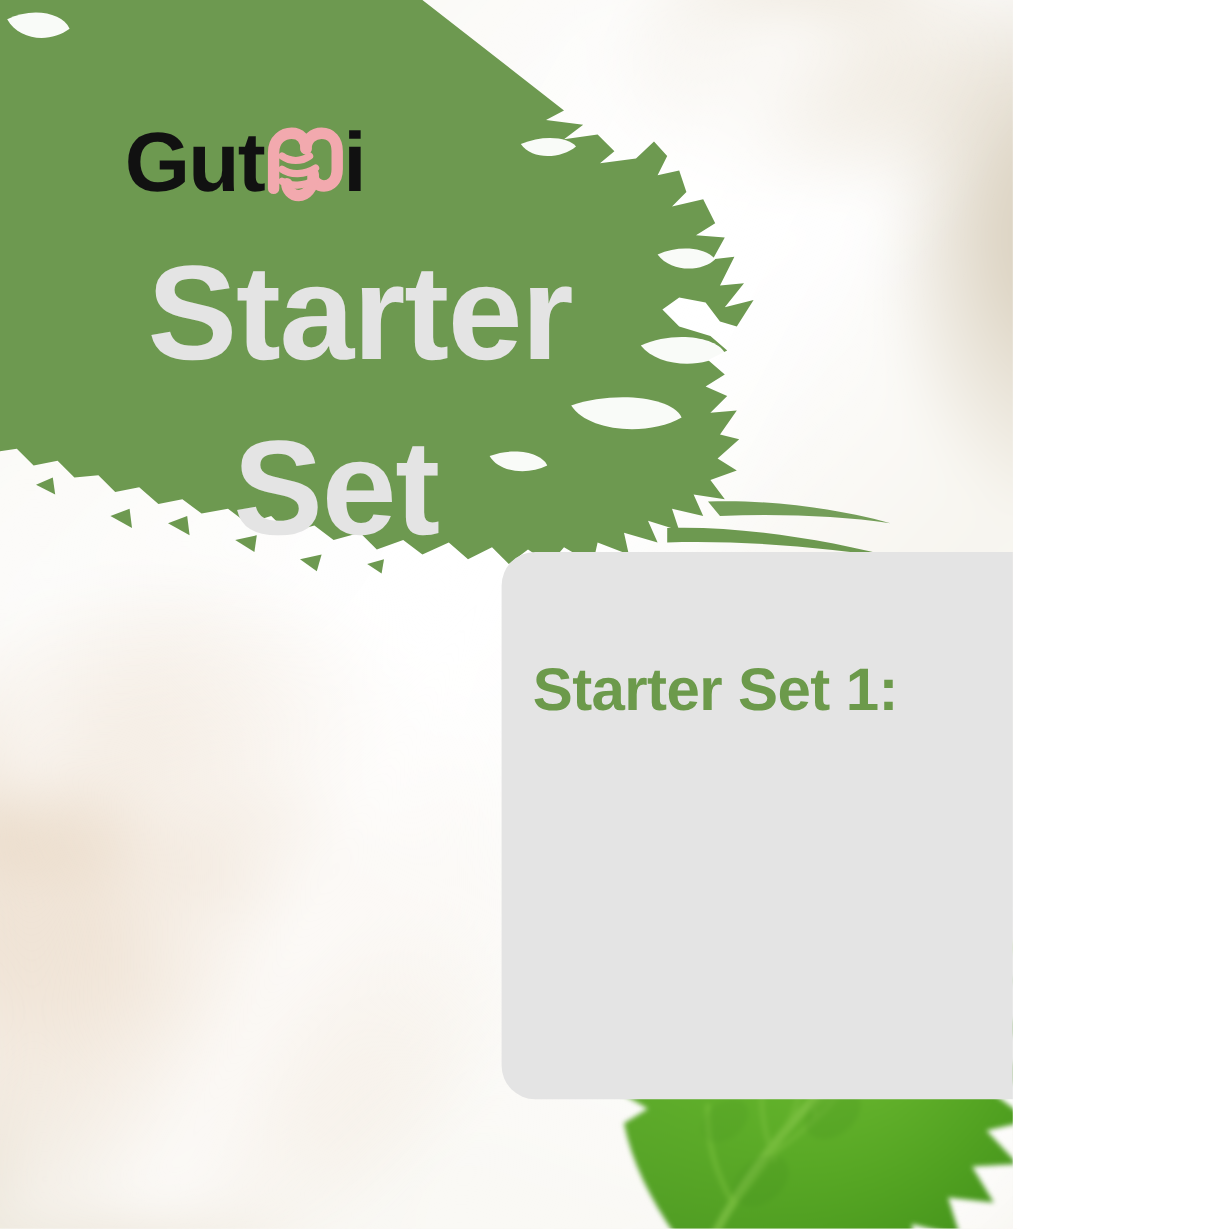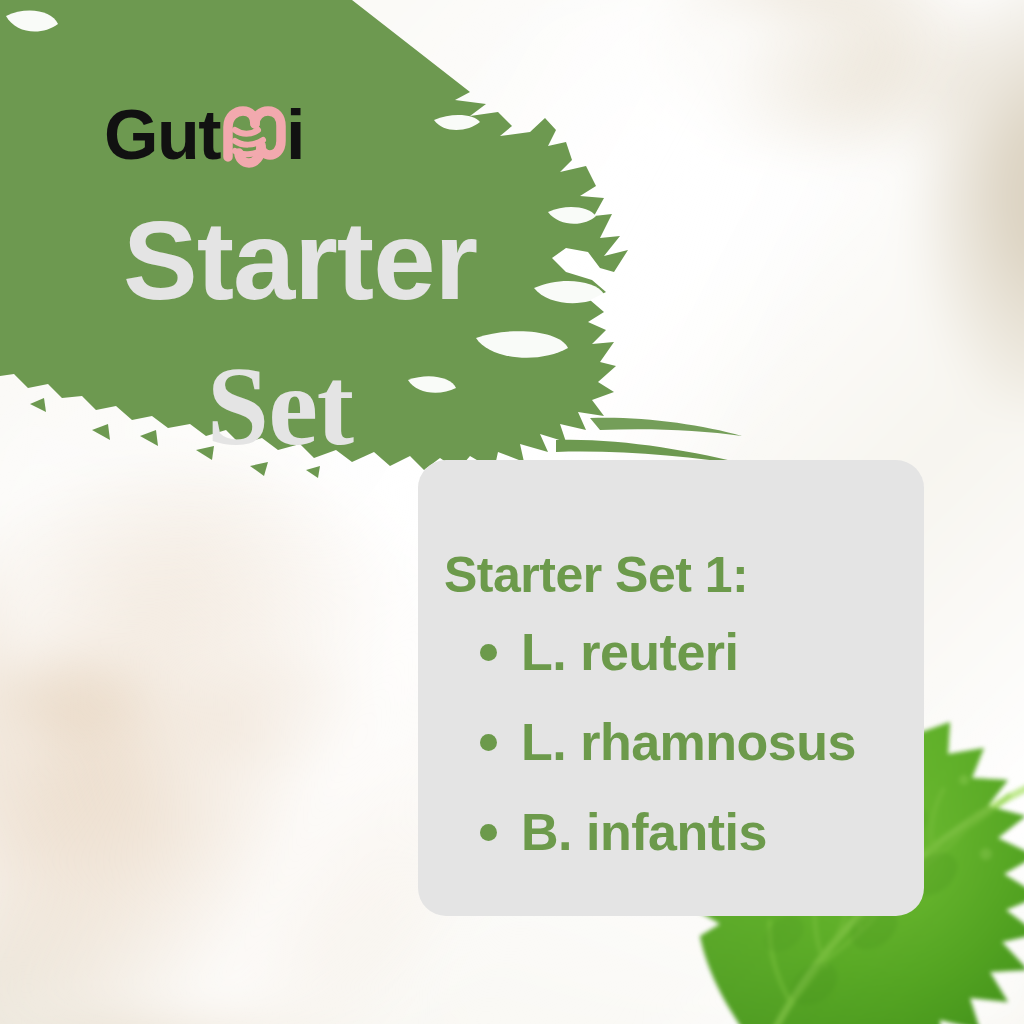--- a/index.html
+++ b/index.html
@@ -4,21 +4,21 @@
 <title>Gutmi Starter Set</title>
 <style>
   * { margin:0; padding:0; box-sizing:border-box; }
   html, body {
     width:1024px; height:1024px;
     overflow:hidden;
     font-family:"Liberation Sans", sans-serif;
   }
   #poster {
     position:relative;
-    width:1024px; height:1024px;
+    width:844px; height:1024px;
     overflow:hidden;
     background:#f6f4ef;
   }
 
   
   .bg-photo {
     position:absolute; inset:-60px;
     background:
       radial-gradient(circle at 22% 72%, rgba(205,165,120,0.55) 0 6%, rgba(205,165,120,0) 26%),
       radial-gradient(ellipse 150px 90px at 30% 68%, rgba(196,156,112,0.50) 0 30%, rgba(196,156,112,0) 72%),
@@ -83,21 +83,21 @@
     left:0; top:188px;
     width:560px;
     text-align:center;
     color:#E4E4E4;
     font-size:112px;
     font-weight:700;
     line-height:1.30;
     letter-spacing:-1px;
   }
   .headline .ln1 { display:block;padding-left:40px; }
-  .headline .ln2 { display:block;font-family:Liberation Serif, serif; }
+  .headline .ln2 { display:block; }
 
   
   .info-card {
     position:absolute;
     left:418px; top:460px;
     width:506px; height:456px;
     background:#E4E4E4;
     border-radius:28px;
   }
   .card-heading {
@@ -275,29 +275,15 @@
     <span class="logo-text logo-i">i</span>
   </div>
 
   <div class="headline">
     <span class="ln1">Starter</span>
     <span class="ln2">Set</span>
   </div>
 
   <div class="info-card">
     <div class="card-heading">Starter Set 1:</div>
-    <ul class="strain-list">
-      <li class="strain-item">
-        <span class="bullet"></span>
-        <span>L. reuteri</span>
-      </li>
-      <li class="strain-item">
-        <span class="bullet"></span>
-        <span>L. rhamnosus</span>
-      </li>
-      <li class="strain-item">
-        <span class="bullet"></span>
-        <span>B. infantis</span>
-      </li>
-    </ul>
   </div>
 
 </div>
 
 </body></html>

